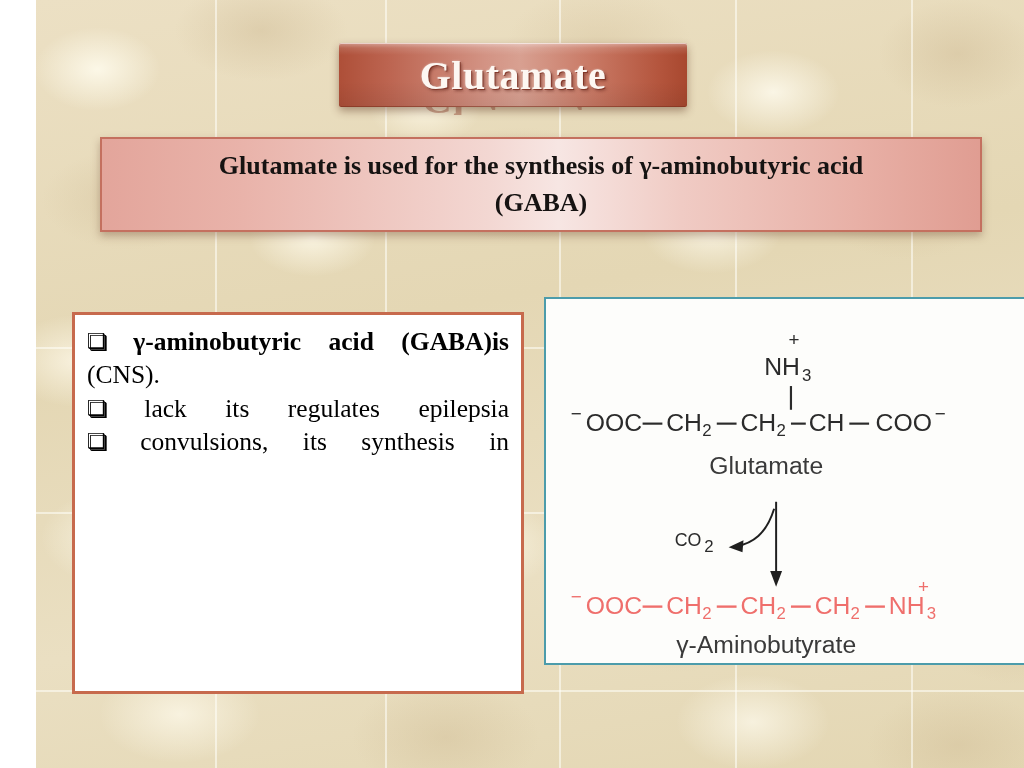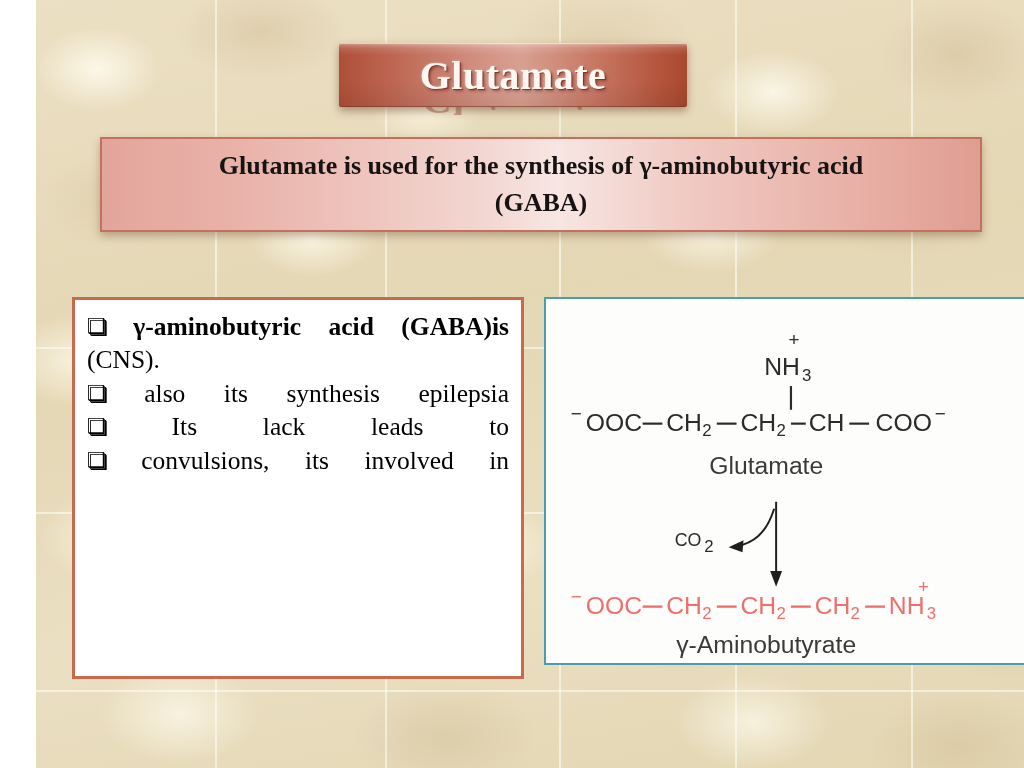--- a/index.html
+++ b/index.html
@@ -175,21 +175,21 @@
     font-weight: bold;
     color: #161312;
     text-align: center;
     line-height: 1.42;
   }
 
   
   #bullets-panel {
     position: absolute;
     left: 36px;
-    top: 297px;
+    top: 312px;
     width: 452px;
     height: 382px;
     box-sizing: border-box;
     background: #ffffff;
     border: 3px solid #c76a4d;
     padding: 10px 12px 16px 12px;
     overflow: hidden;
   }
   .bullet-line {
     font-family: "Liberation Serif", serif;
@@ -297,39 +297,32 @@
       <span class="bullet-glyph">❑</span>
       <span class="bold-seg">γ-aminobutyric acid</span>
       <span class="bold-seg">(GABA)is</span>
     </div>
     <div class="bullet-line last-line">
       <span>(CNS).</span>
     </div>
 
     <div class="bullet-line">
       <span class="bullet-glyph">❑</span>
-      <span>also</span>
+      <span>lack</span>
       <span>its</span>
-      <span>synthesis</span>
+      <span>regulates</span>
       <span>epilepsia</span>
     </div>
 
-    <div class="bullet-line">
-      <span class="bullet-glyph">❑</span>
-      <span>Its</span>
-      <span>lack</span>
-      <span>leads</span>
-      <span>to</span>
-    </div>
 
     <div class="bullet-line">
       <span class="bullet-glyph">❑</span>
       <span>convulsions,</span>
       <span>its</span>
-      <span>involved</span>
+      <span>synthesis</span>
       <span>in</span>
     </div>
 
   </div>
 
   <div id="chem-panel">
     <svg id="chem-svg" viewBox="0 0 486 368" preserveAspectRatio="xMidYMid meet">
 
       <text class="chem-sup chem-black" x="250" y="48" text-anchor="middle">+</text>
       <text class="chem-atom chem-black" x="238" y="77" text-anchor="middle">NH</text>

